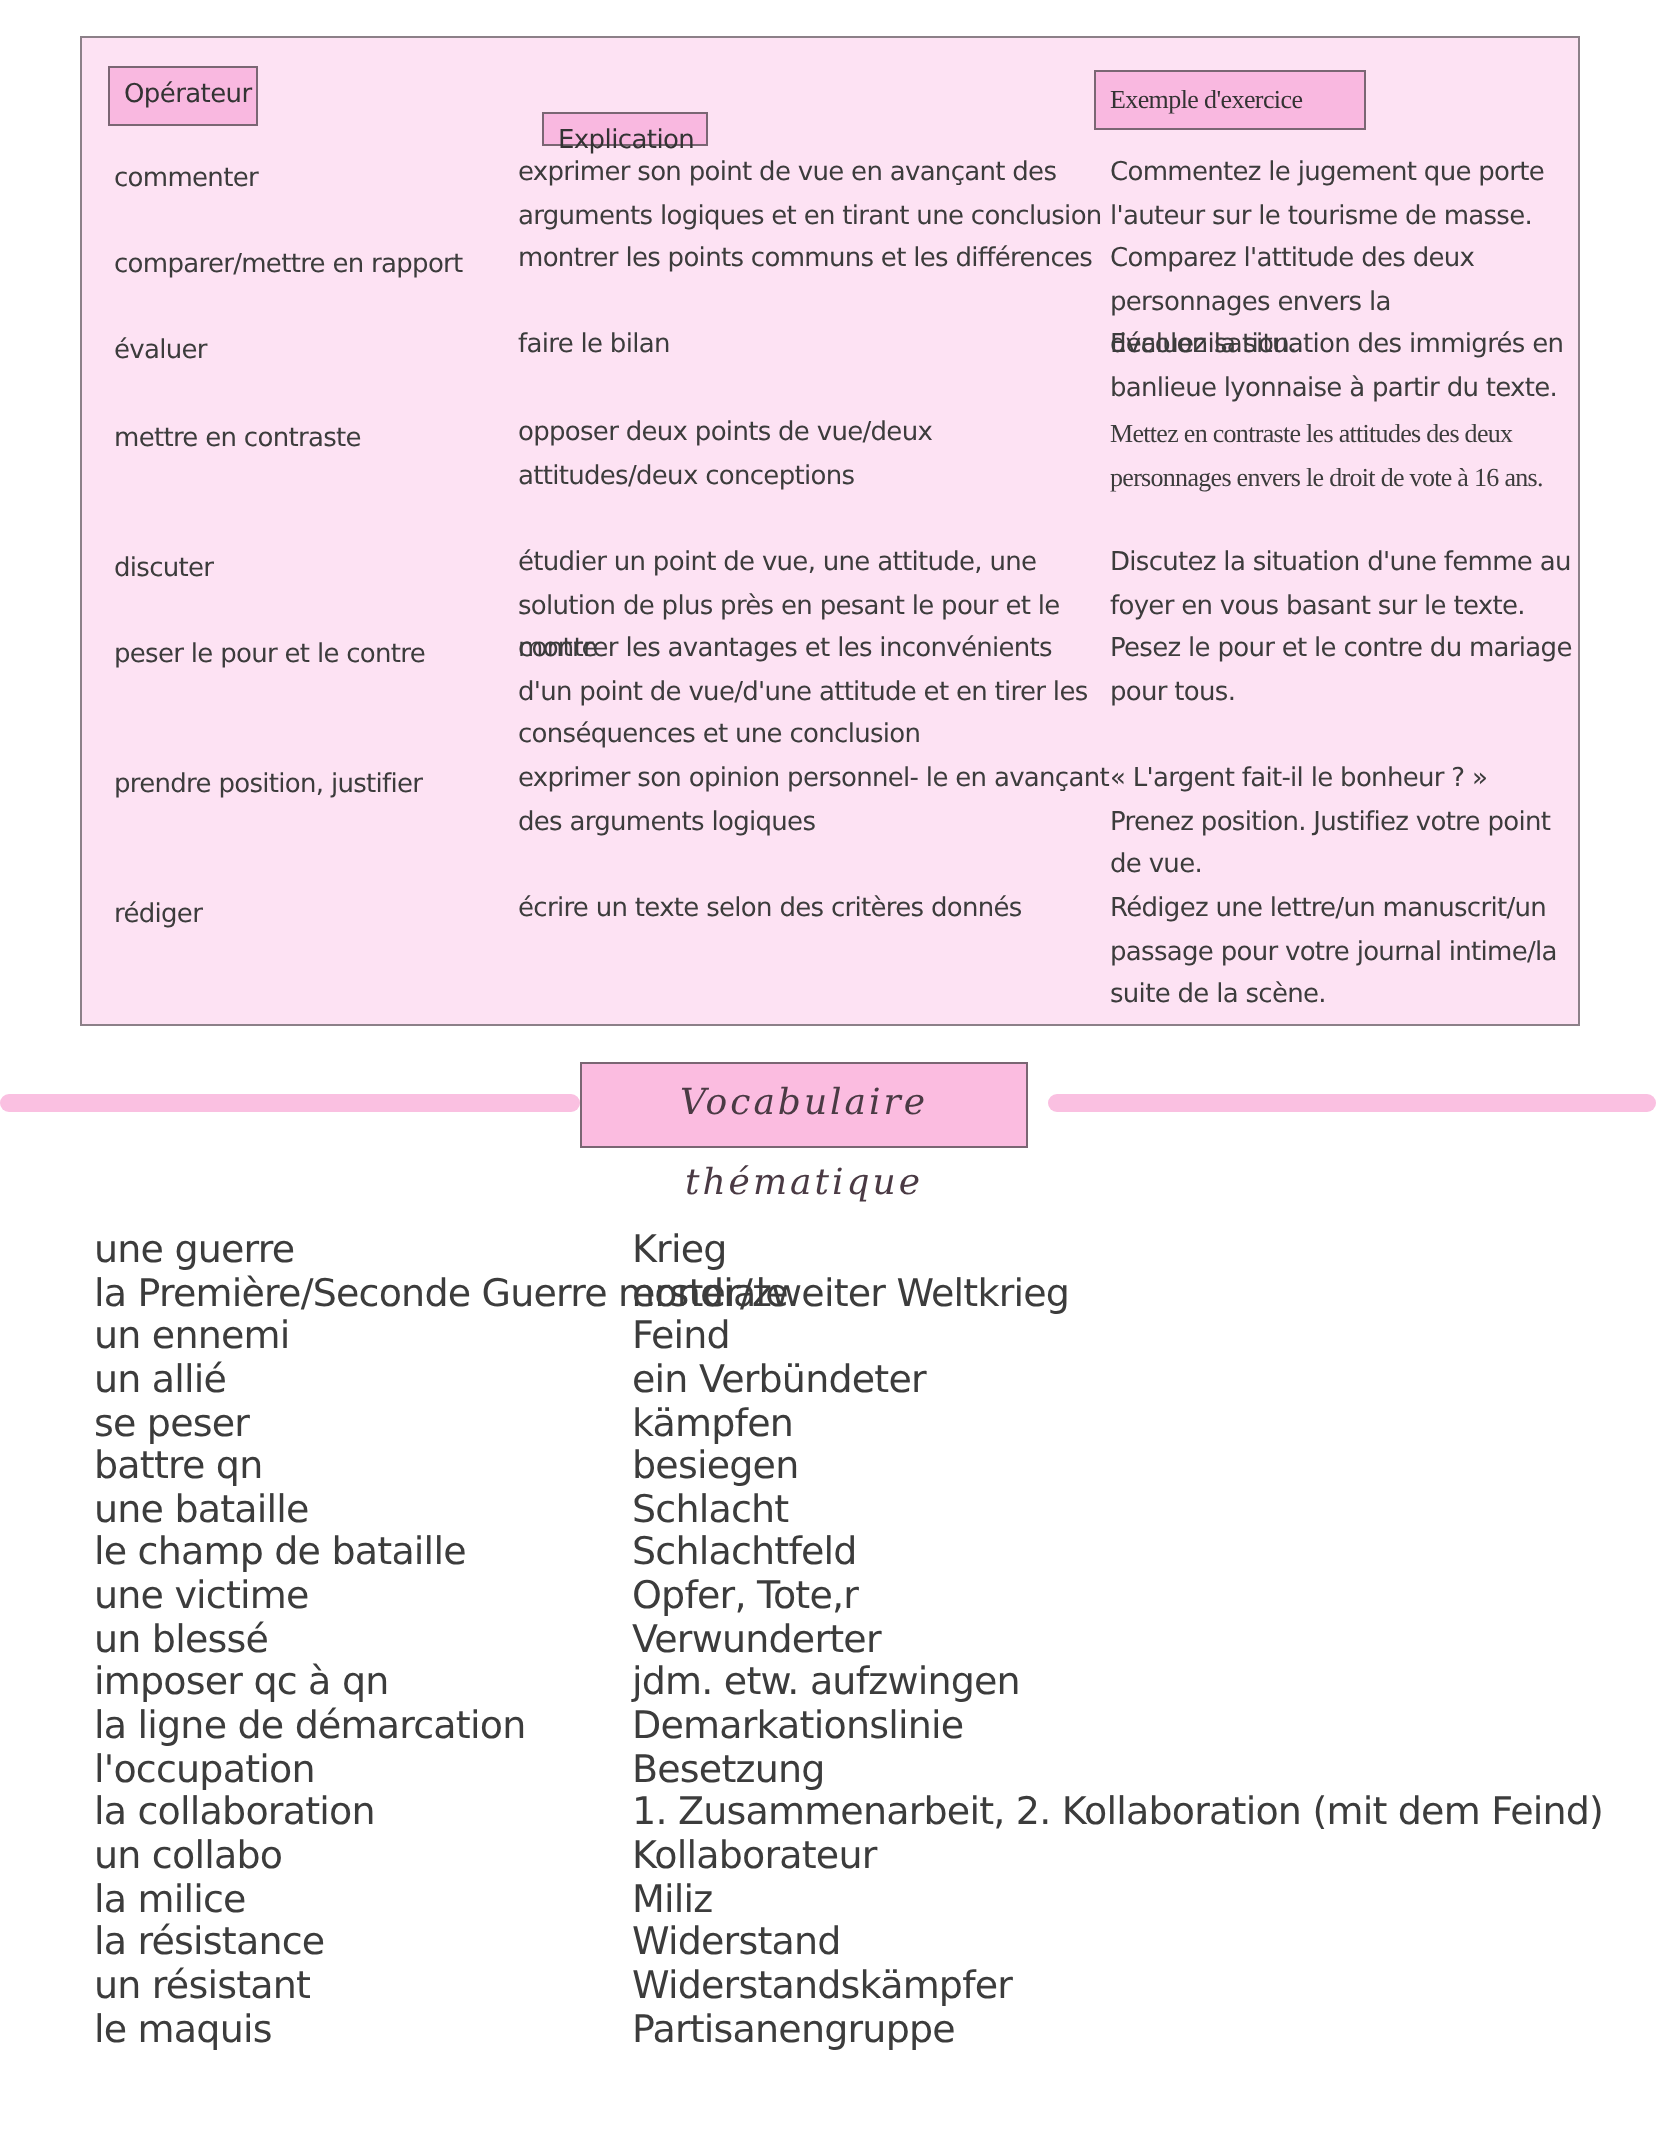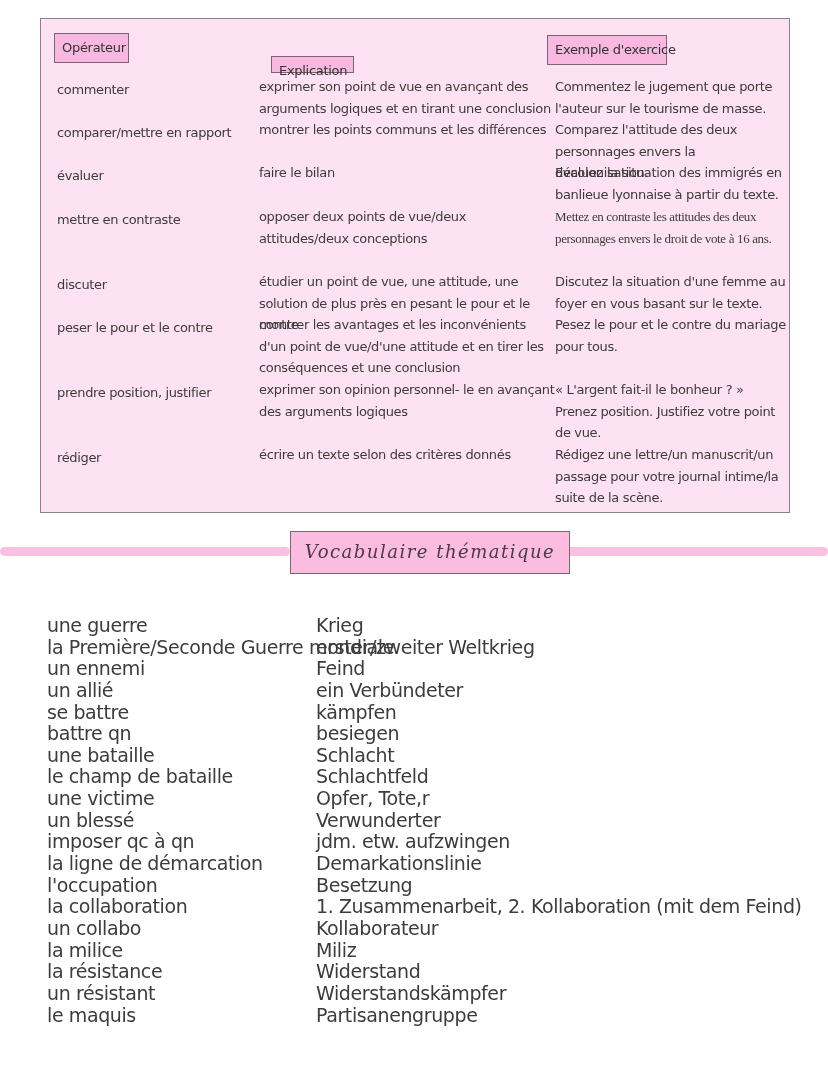--- a/index.html
+++ b/index.html
@@ -32,21 +32,21 @@
       box-sizing: border-box;
       font-size: 13px;
       line-height: 26px;
       padding: 0 7px;
       color: #333;
       white-space: nowrap;
       letter-spacing: -0.3px;
     }
     .hdr-op { left: 13px; top: 14px; width: 75px; height: 30px; line-height: 28px; }
     .hdr-ex { left: 230px; top: 15px; width: 83px; height: 17px; line-height: 27px; margin-top: 22px; }
-    .hdr-eg { left: 506px; top: 16px; width: 120px; height: 30px; line-height: 28px; }
+    .hdr-eg { left: 506px; top: 16px; width: 136px; height: 30px; line-height: 28px; font-family: Liberation Serif, serif; }
 
     .cell {
       position: absolute;
       font-size: 13px;
       line-height: 21.6px;
       color: #3c3c3c;
       letter-spacing: -0.35px;
     }
     .c-op { left: 16px; width: 200px; }
     .c-ex { left: 218px; width: 296px; }
@@ -59,21 +59,21 @@
       background: #fac0e1;
       border-radius: 5px;
     }
     .rule-left { left: 0; width: 290px; }
     .rule-right { left: 524px; width: 304px; }
 
     .section-title {
       position: absolute;
       left: 290px;
       top: 531px;
-      width: 280px;
+      width: 224px;
       height: 43px;
       background: #fbbce0;
       border: 1.5px solid #7a6673;
       box-sizing: border-box;
       font-family: "DejaVu Serif", serif;
       font-style: italic;
       font-size: 18px;
       line-height: 40px;
       text-align: center;
       color: #4a3a44;
@@ -161,21 +161,21 @@
     </div>
   <div class="vocab-row">
       <span class="vocab-fr">un ennemi</span>
       <span class="vocab-de">Feind</span>
     </div>
   <div class="vocab-row">
       <span class="vocab-fr">un allié</span>
       <span class="vocab-de">ein Verbündeter</span>
     </div>
   <div class="vocab-row">
-      <span class="vocab-fr">se battre</span>
+      <span class="vocab-fr">se peser</span>
       <span class="vocab-de">kämpfen</span>
     </div>
   <div class="vocab-row">
       <span class="vocab-fr">battre qn</span>
       <span class="vocab-de">besiegen</span>
     </div>
   <div class="vocab-row">
       <span class="vocab-fr">une bataille</span>
       <span class="vocab-de">Schlacht</span>
     </div>

